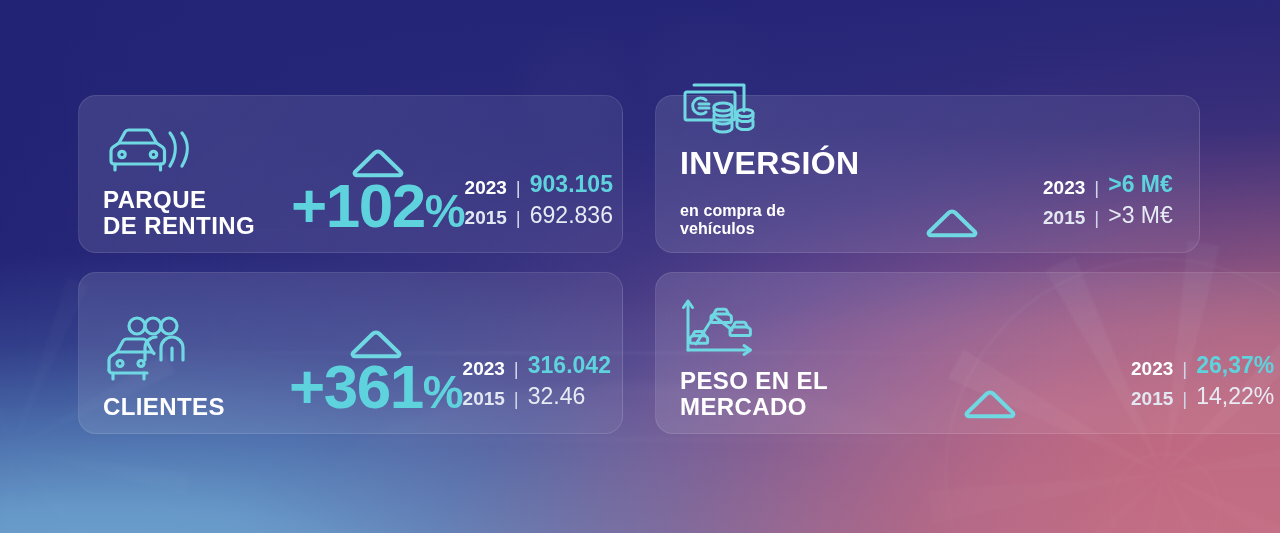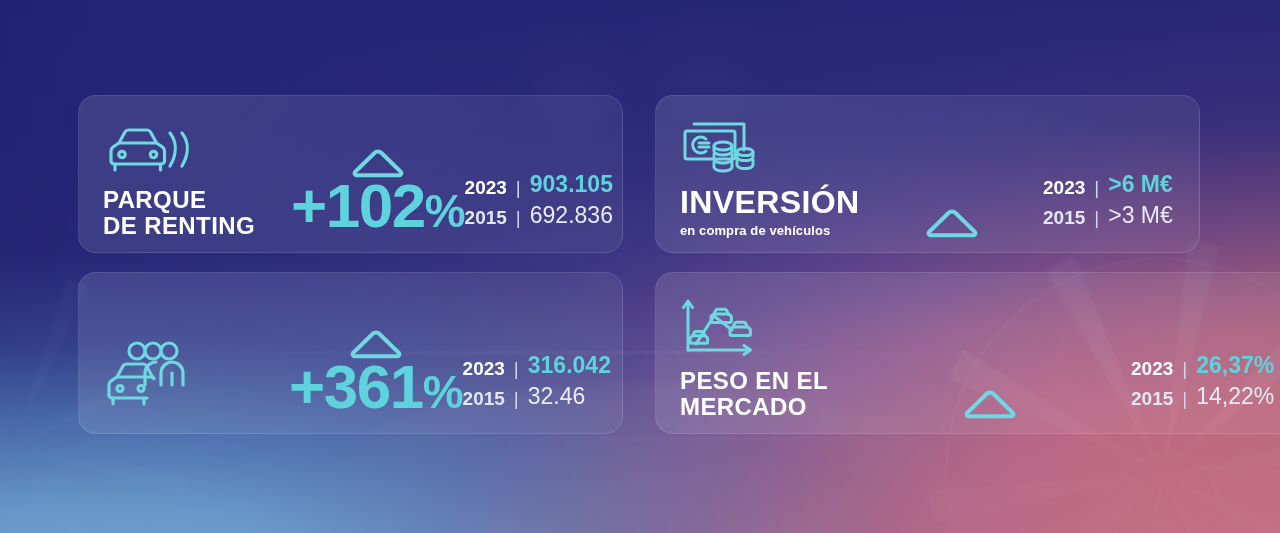--- a/index.html
+++ b/index.html
@@ -198,23 +198,23 @@
     font-weight:700;
     letter-spacing:.4px;
     line-height:1.06;
     text-transform:uppercase;
     font-size:24px;
     white-space:pre-line;
   }
   .subtitle {
     color:#fff;
     font-weight:700;
-    font-size:13px;
+    font-size:16px;
     letter-spacing:.1px;
-    margin-top:3px;
+    margin-top:21px;
   }
 
   
   .pct-col {
     flex:1 1 auto;
     display:flex;
     flex-direction:column;
     align-items:center;
     justify-content:center;
     padding-bottom:2px;
@@ -401,20 +401,21 @@
             <path d="M6 56 V46 a5 5 0 0 1 2-4 L14 38 L20 27 a4 4 0 0 1 3.5-2 H40 a4 4 0 0 1 3.5 2 L49.5 38"></path>
             <path d="M49.5 38 L51 39.5"></path>
             <path d="M6 56 a3 3 0 0 0 3 3 H44"></path>
             <path d="M14 38 H49.5"></path>
             <path d="M10 59 V65"></path>
             <path d="M41 59 V65"></path>
             <circle cx="17" cy="49.5" r="3"></circle>
             <circle cx="38" cy="49.5" r="3"></circle>
           </svg>
         </div>
+        <div class="title">CLIENTES</div>
       </div>
 
       <div class="pct-col">
         <div class="tri">
           <svg width="62" height="32" viewBox="0 0 62 32" fill="none" stroke="#6fd8e2" stroke-width="4" stroke-linejoin="round">
             <path d="M8 26 L27.5 7 a5 5 0 0 1 7 0 L54 26 a2 2 0 0 1-1.6 3.2 H9.6 A2 2 0 0 1 8 26 Z"></path>
           </svg>
         </div>
         <div class="pct"><span>+361</span><span class="sym">%</span></div>
       </div>

